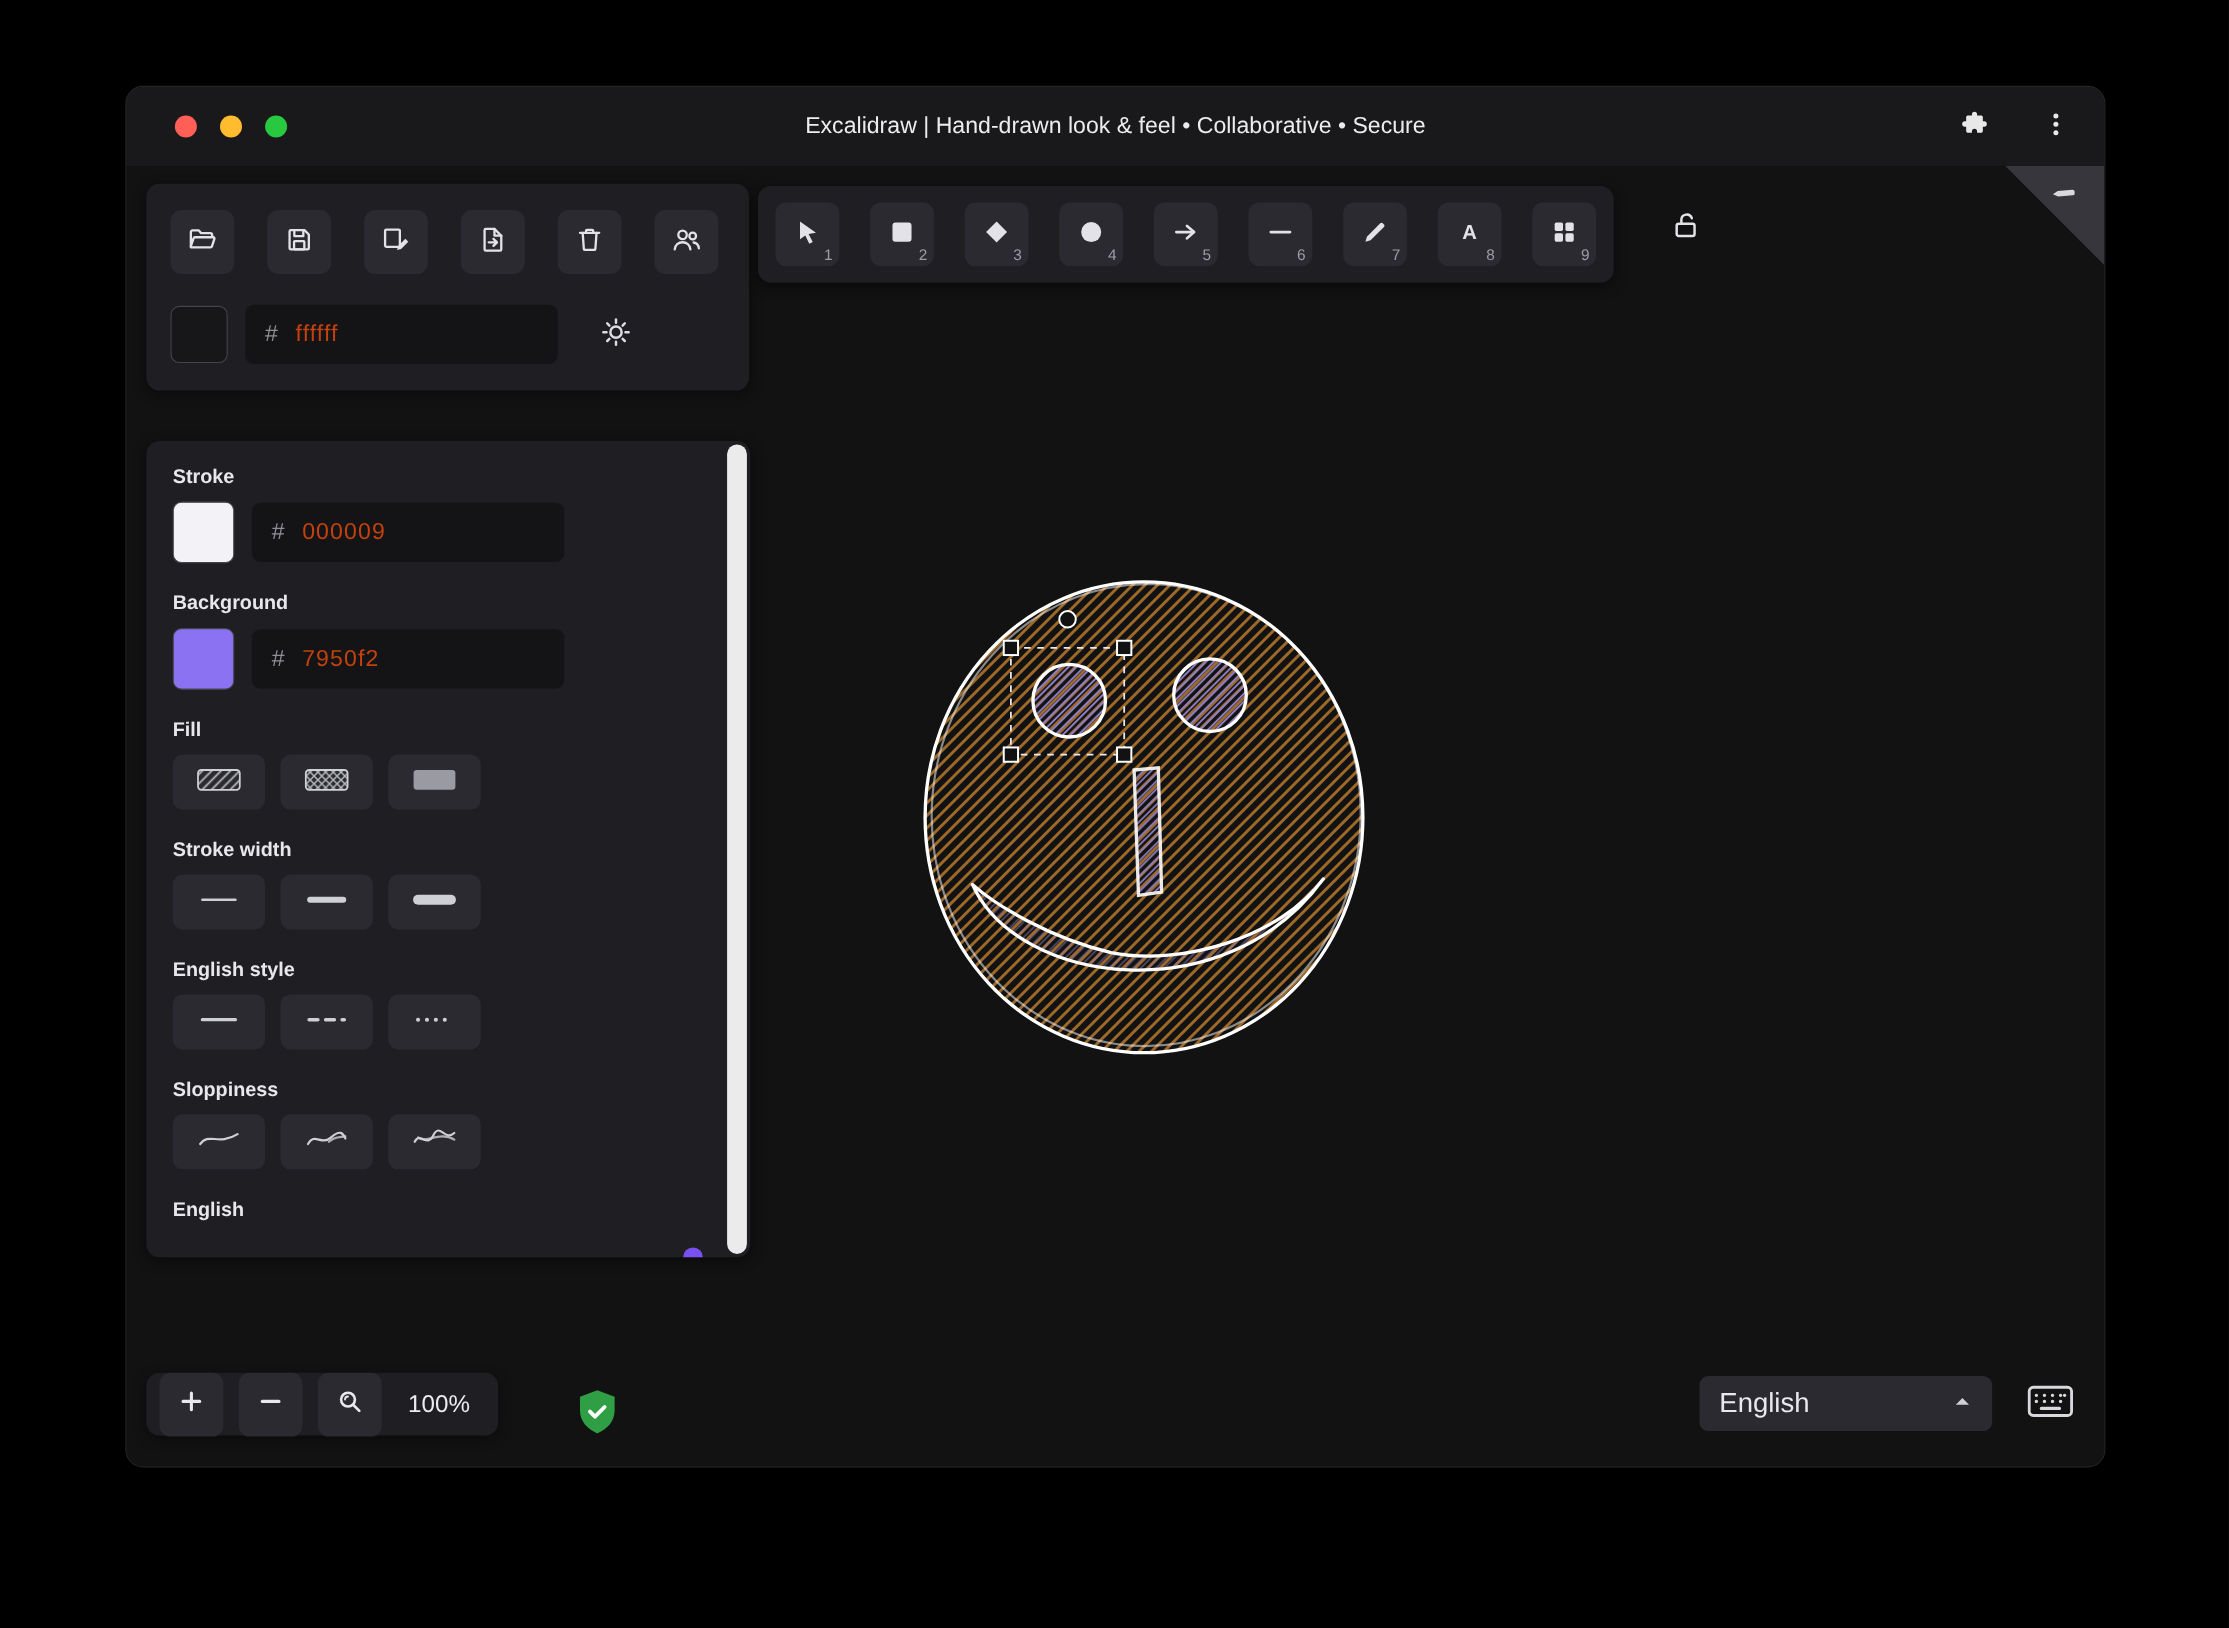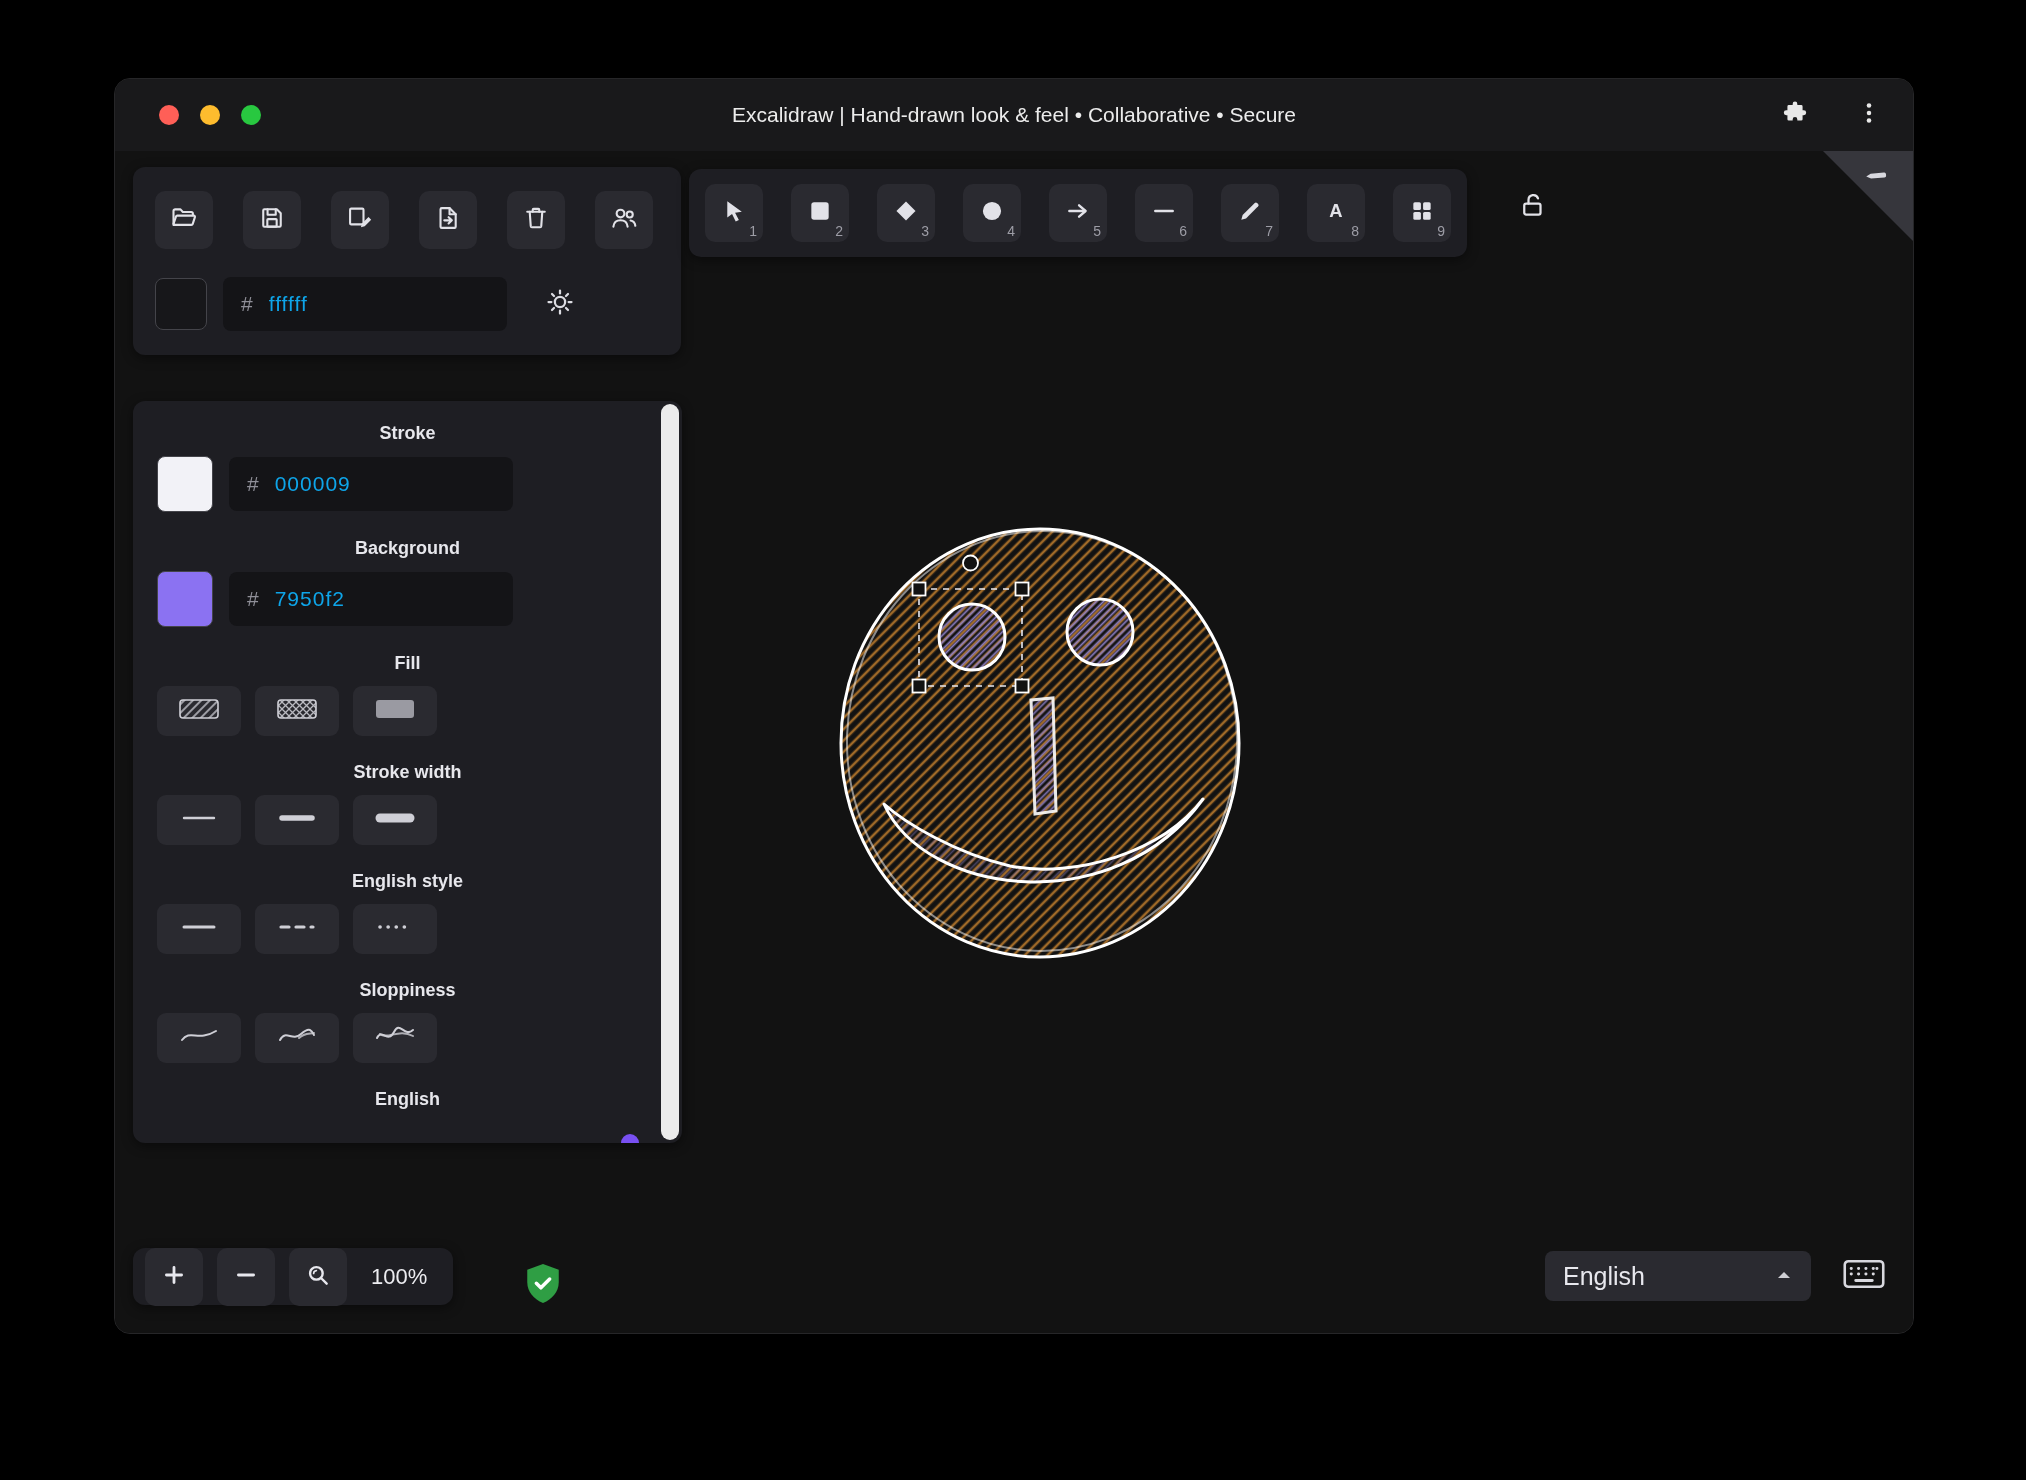--- a/index.html
+++ b/index.html
@@ -6,21 +6,21 @@
   body{
     width:2026px;height:1480px;background:#000;
     font-family:"Liberation Sans", sans-serif;
     position:relative;overflow:hidden;
   }
   button{all:unset;cursor:pointer;box-sizing:border-box;}
 
   .window{
     position:absolute;left:114px;top:78px;width:1798px;height:1254px;
     background:#121212;border-radius:16px;overflow:hidden;
-    border:1px solid #262628;box-shadow:0 24px 70px rgba(0,0,0,.9);text-align:center;
+    border:1px solid #262628;box-shadow:0 24px 70px rgba(0,0,0,.9);
   }
   
   .titlebar{
     height:72px;background:#19191b;border-bottom:1px solid #060606;
     position:relative;display:flex;align-items:center;
   }
   .traffic{position:absolute;left:44px;display:flex;gap:21px;align-items:center;}
   .dot{width:20px;height:20px;border-radius:50%;}
   .dot.red{background:#ff5f57;}
   .dot.yellow{background:#febc2e;}
@@ -48,21 +48,21 @@
   #file-island{left:18px;top:16px;width:548px;padding:24px 22px;box-sizing:border-box;}
   .file-row{display:flex;gap:30px;}
   .bg-row{display:flex;align-items:center;margin-top:28px;}
   .swatch{width:54px;height:54px;border-radius:8px;border:1px solid #44444a;flex:none;}
   .swatch.small{width:50px;height:50px;}
   .hexbox{
     display:flex;align-items:center;gap:16px;background:#141417;border-radius:8px;
     height:54px;padding:0 18px;width:284px;box-sizing:border-box;margin-left:16px;
   }
   .hash{color:#8f8f98;font-size:21px;}
-  .hex{color:#0ea5e9;font-size:21px;letter-spacing:1px;}
+  .hex{color:#c2410c;font-size:21px;letter-spacing:1px;}
   #theme-toggle{margin-left:38px;color:#dcdce2;}
 
   
   #toolbar-island{left:574px;top:18px;height:88px;padding:15px 16px;display:flex;gap:28px;box-sizing:border-box;}
 
   #lock-button{position:absolute;left:1392px;top:30px;width:52px;height:52px;
     display:flex;align-items:center;justify-content:center;color:#e2e2e8;}
 
   
   #props-island{left:18px;top:250px;width:549px;height:742px;padding:20px 24px;box-sizing:border-box;overflow:hidden;}

